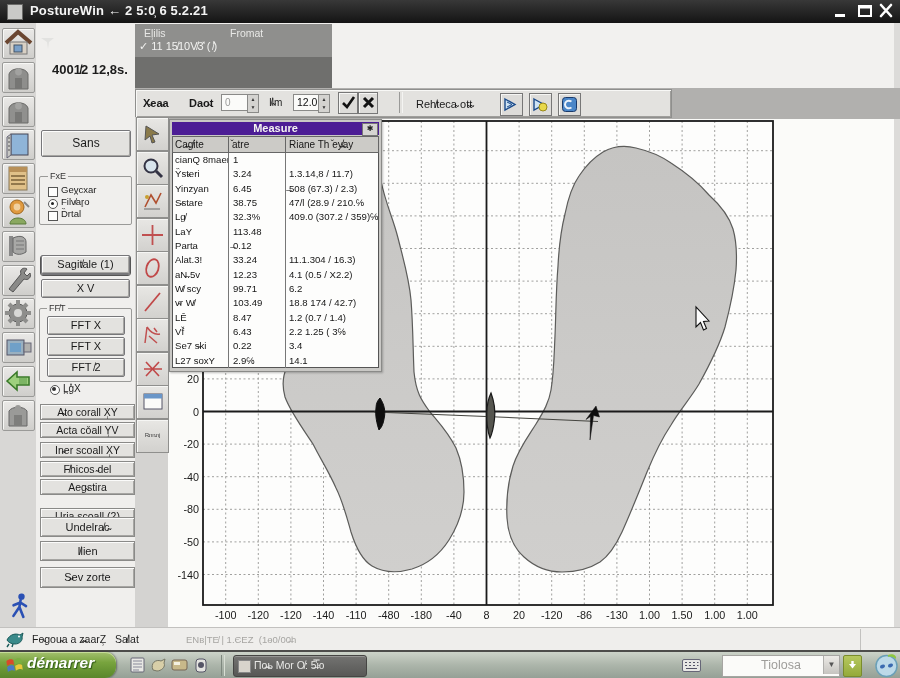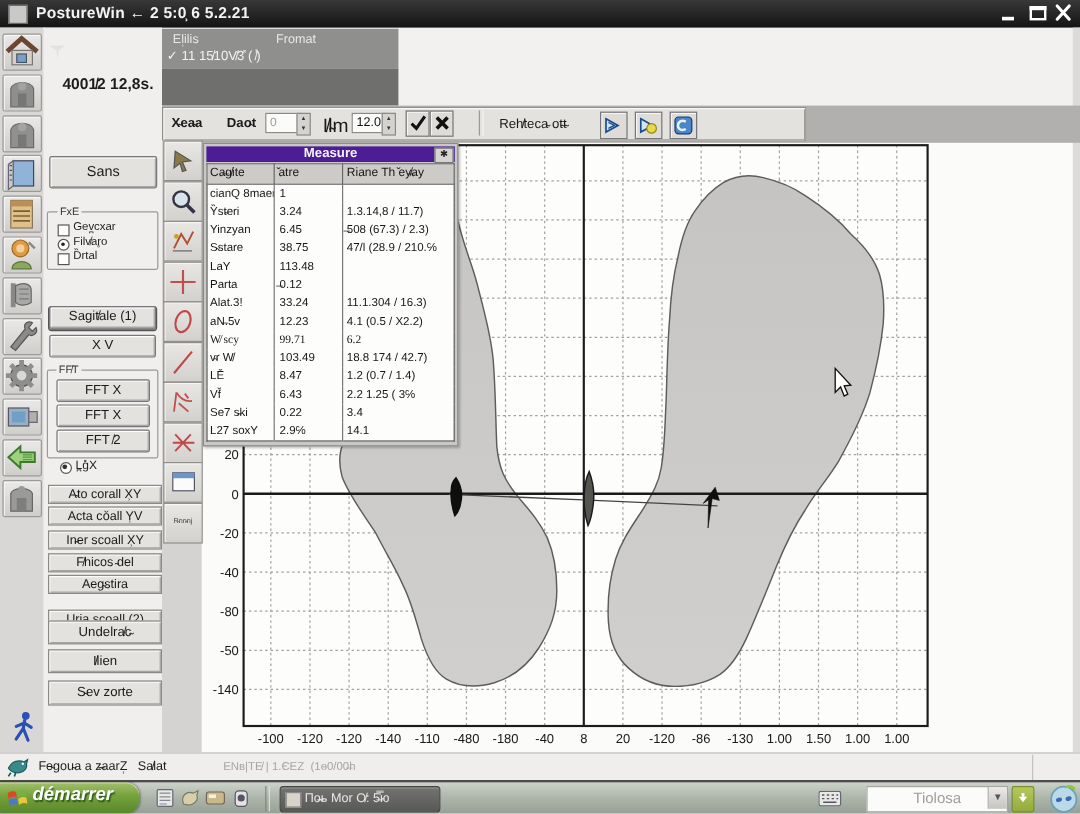--- a/index.html
+++ b/index.html
@@ -286,21 +286,21 @@
 <div class="abs" style="left:139px;top:40px;font-size:11px;color:#f2f2f0;">✓ 11 15̸10V̸3̽ ( ̸̾)</div>
 
 <div class="abs" style="left:135px;top:88px;width:765px;height:31px;background:#b1b0ae;"></div>
 <div class="abs" style="left:135px;top:89px;width:535px;height:27px;background:#e3e2df;border:1px solid #8f8f8d;box-shadow:inset 1px 1px 0 #f8f8f6, inset -1px -1px 0 #9f9e9b;" id="toolbar">
   <div class="abs" style="left:7px;top:7px;font-size:11px;font-weight:bold;color:#1a1a1a;">X̴ea̴a</div>
   <div class="abs" style="left:53px;top:7px;font-size:11px;font-weight:bold;color:#1a1a1a;">Dao̴t</div>
   <div class="abs" style="left:85px;top:4px;width:26px;height:15px;background:#fbfbf9;border:1px solid #8a8a88;font-size:10px;color:#9a9a98;line-height:15px;padding-left:3px;">0</div>
   <div class="abs" style="left:111px;top:4px;width:10px;height:17px;background:#d4d3d0;border:1px solid #8a8a88;">
         <div style="font-size:5px;line-height:8px;text-align:center;color:#333;">▲<br>▼</div>
       </div>
-  <div class="abs" style="left:133px;top:7px;font-size:16px;color:#1a1a1a;">I̸l̴m</div>
+  <div class="abs" style="left:133px;top:7px;font-size:10px;color:#1a1a1a;">I̸l̴m</div>
   <div class="abs" style="left:157px;top:4px;width:25px;height:15px;background:#fbfbf9;border:1px solid #8a8a88;font-size:10.5px;color:#111;line-height:15px;padding-left:3px;">12.0</div>
   <div class="abs" style="left:182px;top:4px;width:10px;height:17px;background:#d4d3d0;border:1px solid #8a8a88;">
         <div style="font-size:5px;line-height:8px;text-align:center;color:#333;">▲<br>▼</div>
       </div>
   <div class="abs" style="left:202px;top:2px;width:18px;height:20px;background:#dddcd9;border:1px solid #777;box-shadow:inset 1px 1px 0 #f6f6f4;"><svg width="19" height="19" viewBox="0 0 19 19">
           <path d="M4 10 L8 14 L15 4" stroke="#111" stroke-width="2.6" fill="none"></path>
         </svg></div>
   <div class="abs" style="left:222px;top:2px;width:18px;height:20px;background:#dddcd9;border:1px solid #777;box-shadow:inset 1px 1px 0 #f6f6f4;"><svg width="19" height="19" viewBox="0 0 19 19">
           <path d="M5 5 L14 14 M14 5 L5 14" stroke="#111" stroke-width="3" fill="none"></path>
         </svg></div>
@@ -390,40 +390,45 @@
               <td style="border-right:1px solid #777;padding:0 0 0 2px;overflow:hidden;white-space:nowrap;">Yinzyan</td>
               <td style="border-right:1px solid #777;padding:0 0 0 4px;">6.45</td>
               <td style="padding:0 0 0 3px;overflow:hidden;white-space:nowrap;">̶508 (67.3) / 2.3)</td>
             </tr>
    <tr style="height:13.5px;">
               <td style="border-right:1px solid #777;padding:0 0 0 2px;overflow:hidden;white-space:nowrap;">S̴stare</td>
               <td style="border-right:1px solid #777;padding:0 0 0 4px;">38.75</td>
               <td style="padding:0 0 0 3px;overflow:hidden;white-space:nowrap;">47/l (28.9 / 210.℅</td>
             </tr>
    <tr style="height:13.5px;">
+              <td style="border-right:1px solid #777;padding:0 0 0 2px;overflow:hidden;white-space:nowrap;">Lg̸</td>
+              <td style="border-right:1px solid #777;padding:0 0 0 4px;">32.3%</td>
+              <td style="padding:0 0 0 3px;overflow:hidden;white-space:nowrap;">409.0 (307.2 / 359)℅</td>
+            </tr>
+   <tr style="height:13.5px;">
               <td style="border-right:1px solid #777;padding:0 0 0 2px;overflow:hidden;white-space:nowrap;">LaY</td>
               <td style="border-right:1px solid #777;padding:0 0 0 4px;">113.48</td>
               <td style="padding:0 0 0 3px;overflow:hidden;white-space:nowrap;"></td>
             </tr>
    <tr style="height:13.5px;">
               <td style="border-right:1px solid #777;padding:0 0 0 2px;overflow:hidden;white-space:nowrap;">Parta</td>
               <td style="border-right:1px solid #777;padding:0 0 0 4px;">̶0.12</td>
               <td style="padding:0 0 0 3px;overflow:hidden;white-space:nowrap;"></td>
             </tr>
    <tr style="height:13.5px;">
               <td style="border-right:1px solid #777;padding:0 0 0 2px;overflow:hidden;white-space:nowrap;">Alat.3!</td>
               <td style="border-right:1px solid #777;padding:0 0 0 4px;">33.24</td>
               <td style="padding:0 0 0 3px;overflow:hidden;white-space:nowrap;">11.1.304 / 16.3)</td>
             </tr>
    <tr style="height:13.5px;">
               <td style="border-right:1px solid #777;padding:0 0 0 2px;overflow:hidden;white-space:nowrap;">aN̶.5v</td>
               <td style="border-right:1px solid #777;padding:0 0 0 4px;">12.23</td>
               <td style="padding:0 0 0 3px;overflow:hidden;white-space:nowrap;">4.1 (0.5 / X2.2)</td>
             </tr>
-   <tr style="height:13.5px;font-family:Liberation Serif, serif;">
+   <tr style="height:13.5px;">
               <td style="border-right:1px solid #777;padding:0 0 0 2px;overflow:hidden;white-space:nowrap;">W̸ scy</td>
               <td style="border-right:1px solid #777;padding:0 0 0 4px;">99.71</td>
               <td style="padding:0 0 0 3px;overflow:hidden;white-space:nowrap;">6.2</td>
             </tr>
    <tr style="height:13.5px;">
               <td style="border-right:1px solid #777;padding:0 0 0 2px;overflow:hidden;white-space:nowrap;">v̴r W̸</td>
               <td style="border-right:1px solid #777;padding:0 0 0 4px;">103.49</td>
               <td style="padding:0 0 0 3px;overflow:hidden;white-space:nowrap;">18.8 174 / 42.7)</td>
             </tr>
    <tr style="height:13.5px;">

